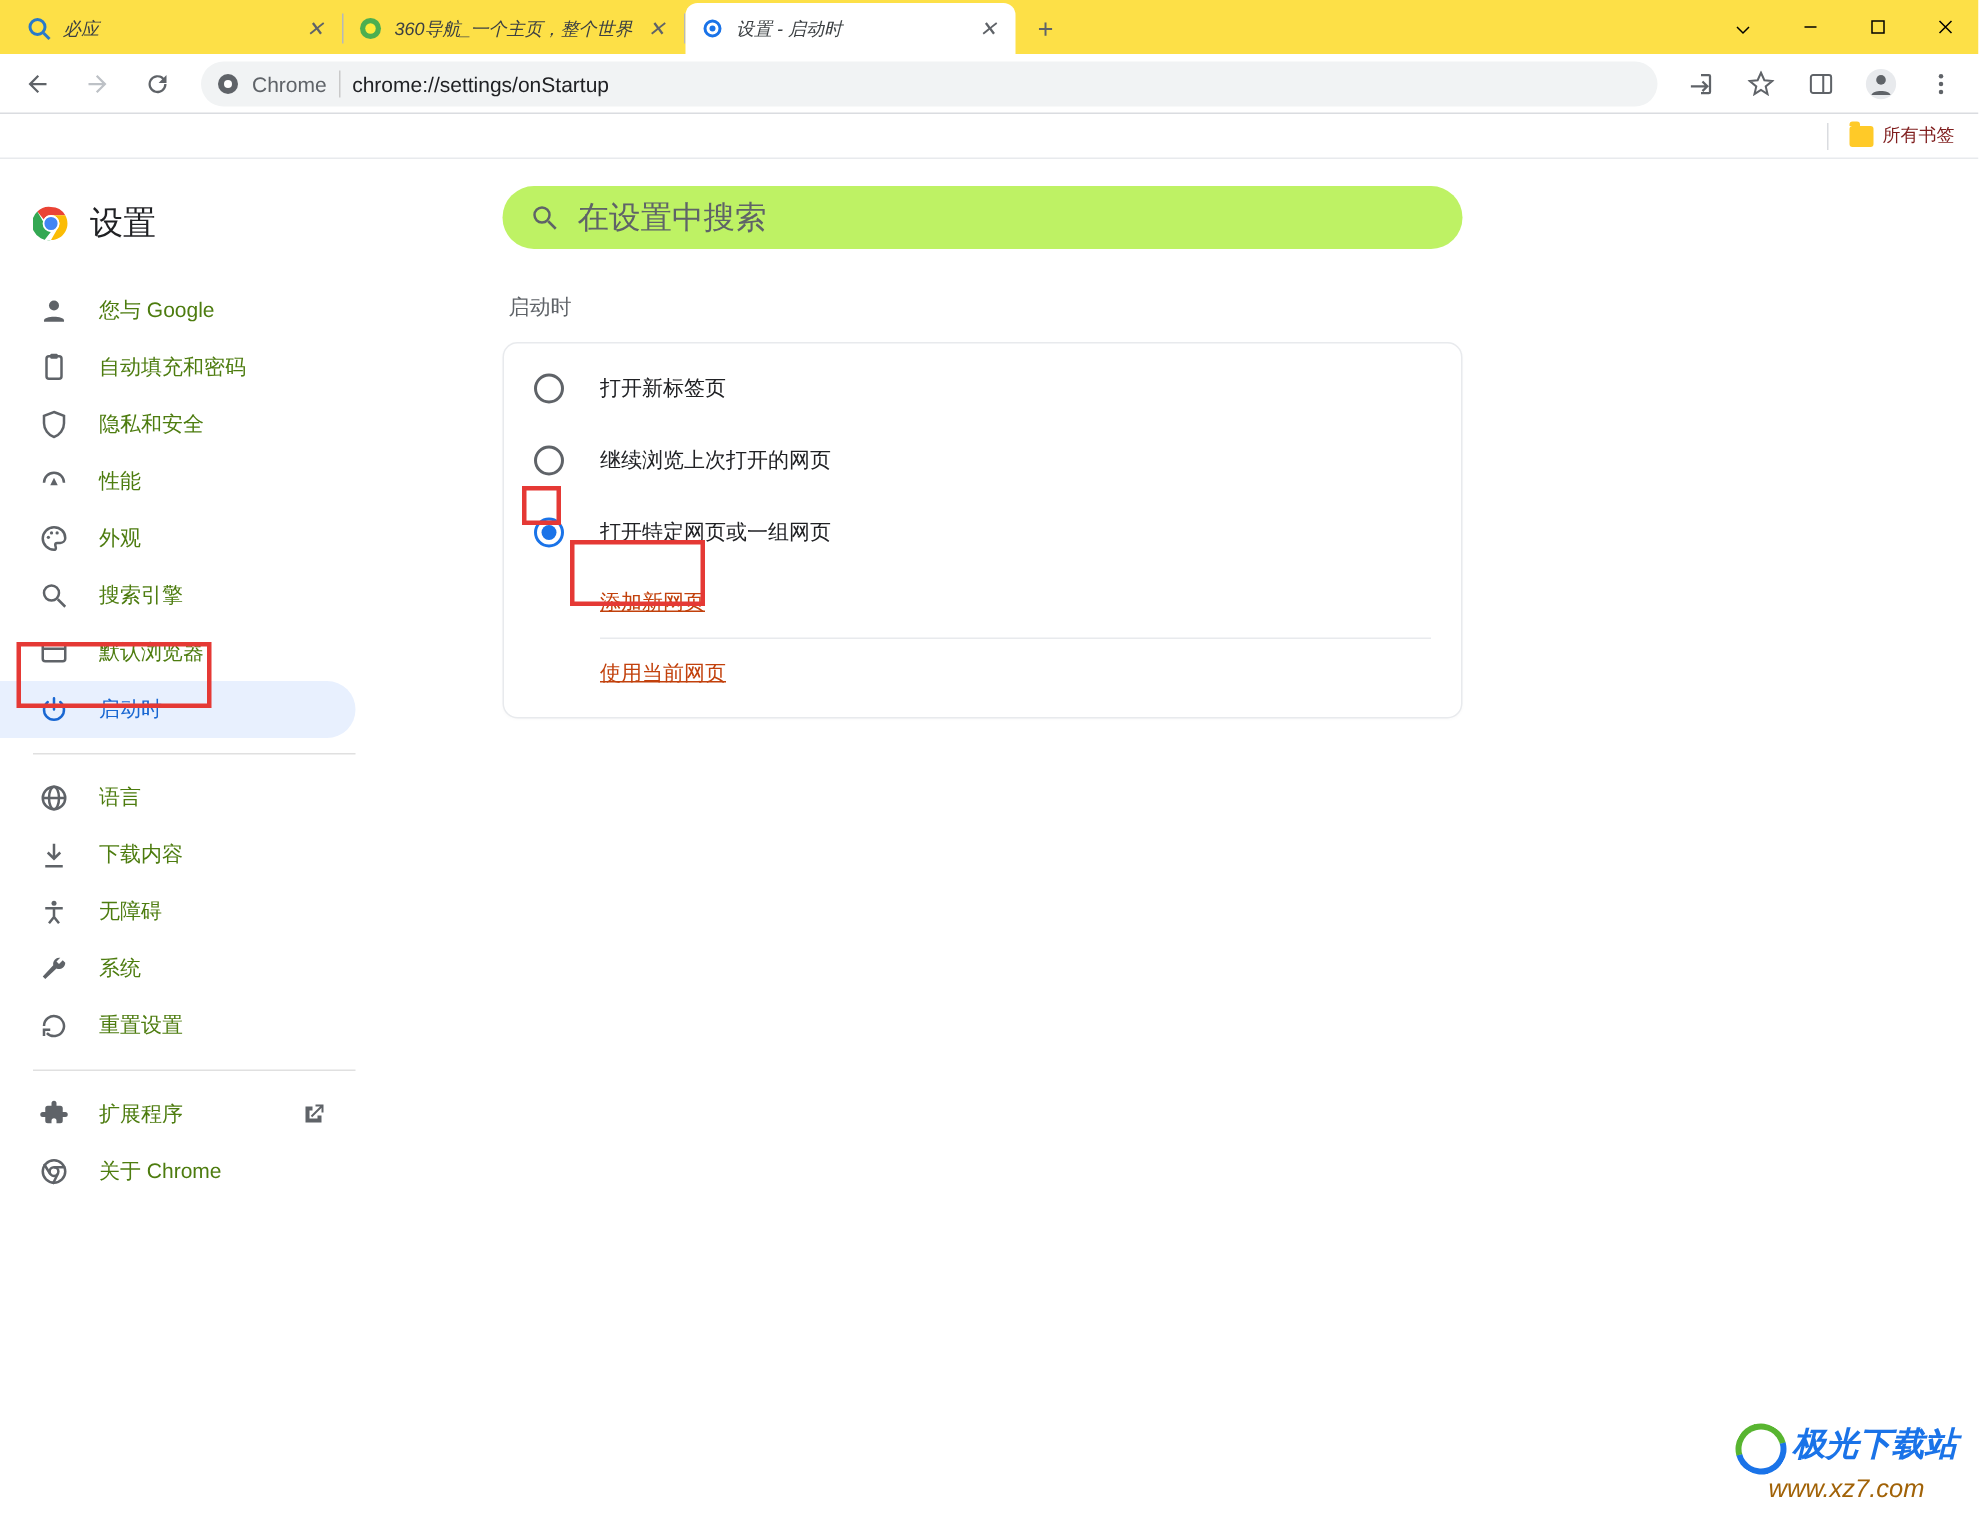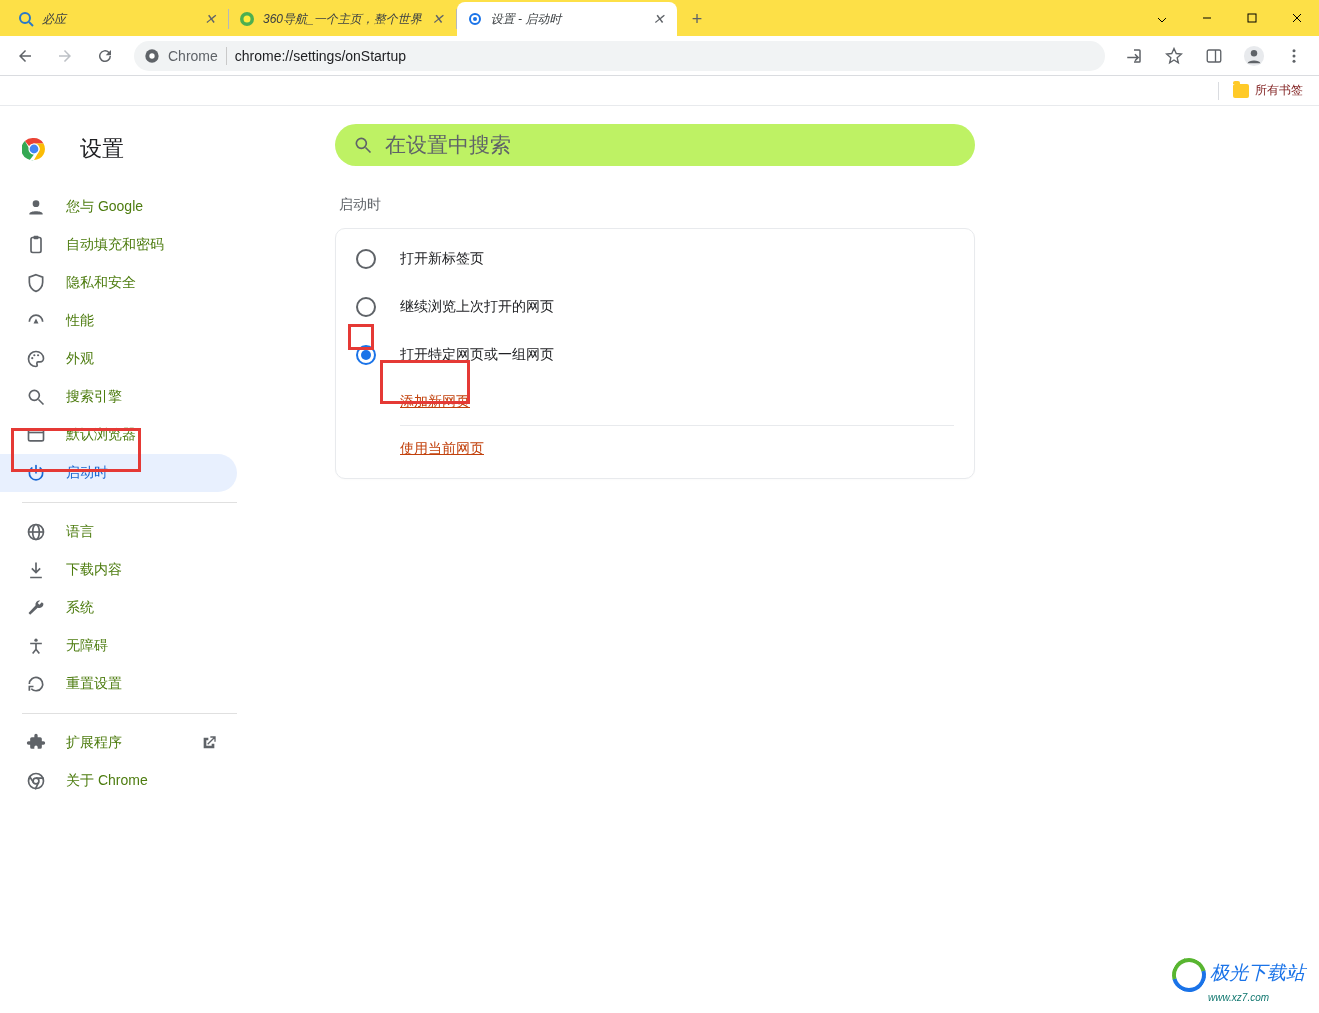--- a/index.html
+++ b/index.html
@@ -40,21 +40,21 @@
     
     .bookmarks-bar { height: 30px; border-bottom: 1px solid #e8eaed; display:flex; align-items:center; justify-content:flex-end; padding: 0 16px; gap: 6px; font-size: 12px; color:#7f1d1d;}
     .bookmarks-bar .sep { width:1px; height:18px; background:#dadce0; margin-right:8px;}
     .folder-icon { width:16px; height:14px; background:#ffca28; border-radius:2px; position:relative; }
     .folder-icon::before { content:""; position:absolute; top:-3px; left:0; width:7px; height:3px; background:#ffca28; border-radius:2px 2px 0 0;}
 
     
     .page { display:flex; height: calc(1013px - 36px - 40px - 30px); }
     .sidebar { width: 255px; padding: 20px 0; }
     .sidebar-header { display:flex; align-items:center; gap: 14px; padding: 8px 20px 24px 22px; }
-    .sidebar-header .title { font-size: 22px; color:#202124;margin-left:20px; }
+    .sidebar-header .title { font-size: 22px; color:#202124; }
     .menu-item {
       height: 38px; display:flex; align-items:center; gap: 20px; padding: 0 20px 0 26px;
       border-radius: 0 20px 20px 0; margin-right: 18px; font-size: 14px; color:#4d7c0f; cursor: pointer;
     }
     .menu-item.selected { background: #e8f0fe; color:#1967d2; }
     .menu-item.selected .menu-icon { color:#1967d2; }
     .menu-icon { width:20px; height:20px; display:flex; align-items:center; justify-content:center; color:#5f6368; flex-shrink:0; }
     .menu-sep { height:1px; background:#e0e0e0; margin: 10px 18px 10px 22px; }
     .menu-item .ext-icon { margin-left:auto; color:#5f6368; }
 
@@ -80,22 +80,22 @@
       width: 20px; height:20px; border:2px solid #1a73e8; border-radius:50%; display:flex; align-items:center; justify-content:center;
       flex-shrink:0;
     }
     .radio-checked::after { content:""; width:10px; height:10px; background:#1a73e8; border-radius:50%; }
     .link-row { padding: 14px 20px 14px 64px; font-size: 14px; }
     .link-row a { color:#c2410c; text-decoration: underline; cursor:pointer; }
     .link-divider { height:1px; background:#e8eaed; margin: 0 20px 0 64px; }
 
     
     .watermark { position:absolute; right: 14px; bottom: 10px; text-align:center; }
-    .watermark .line1 { font-size: 19px; color:#1a73e8; font-weight: 400; font-style: italic; }
-    .watermark .line2 { font-size: 10px; color:#0f766e; font-style: italic;}
+    .watermark .line1 { font-size: 22px; color:#1a73e8; font-weight: 700; font-style: italic; }
+    .watermark .line2 { font-size: 17px; color:#a16207; font-style: italic;}
     .watermark .swirl { display:inline-block; width:34px; height:34px; border:4px solid #1a73e8; border-radius:50%; border-left-color:#58b530; border-top-color:#58b530; transform: rotate(30deg); vertical-align:middle; margin-right:4px;}
 
     svg { display:block; }
   </style>
 </head>
 <body>
 
 <div class="titlebar">
   <div class="tabs-strip">
 
@@ -335,33 +335,33 @@
       <span class="menu-icon">
           <svg width="20" height="20" viewBox="0 0 24 24">
             <path d="M12 3v12m-5-5l5 5 5-5M5 21h14" fill="none" stroke="#5f6368" stroke-width="2"></path>
           </svg>
         </span>
       <span>下载内容</span>
     </div>
     <div class="menu-item">
       <span class="menu-icon">
           <svg width="20" height="20" viewBox="0 0 24 24">
-            <path d="M21 7a5 5 0 0 1-7 4.6L5 20l-2-2 8.4-9A5 5 0 0 1 17 3l-3 3 2 2 3-3z" fill="#5f6368"></path>
-          </svg>
-        </span>
-      <span>系统</span>
-    </div>
-    <div class="menu-item">
-      <span class="menu-icon">
-          <svg width="20" height="20" viewBox="0 0 24 24">
             <circle cx="12" cy="5" r="2" fill="#5f6368"></circle>
             <path d="M5 9h14M12 9v7m-4 5l4-5 4 5" fill="none" stroke="#5f6368" stroke-width="2"></path>
           </svg>
         </span>
       <span>无障碍</span>
+    </div>
+    <div class="menu-item">
+      <span class="menu-icon">
+          <svg width="20" height="20" viewBox="0 0 24 24">
+            <path d="M21 7a5 5 0 0 1-7 4.6L5 20l-2-2 8.4-9A5 5 0 0 1 17 3l-3 3 2 2 3-3z" fill="#5f6368"></path>
+          </svg>
+        </span>
+      <span>系统</span>
     </div>
     <div class="menu-item">
       <span class="menu-icon">
           <svg width="20" height="20" viewBox="0 0 24 24">
             <path d="M4 12a8 8 0 1 1 2.3 5.7M4 20v-5h5" fill="none" stroke="#5f6368" stroke-width="2"></path>
           </svg>
         </span>
       <span>重置设置</span>
     </div>
 

